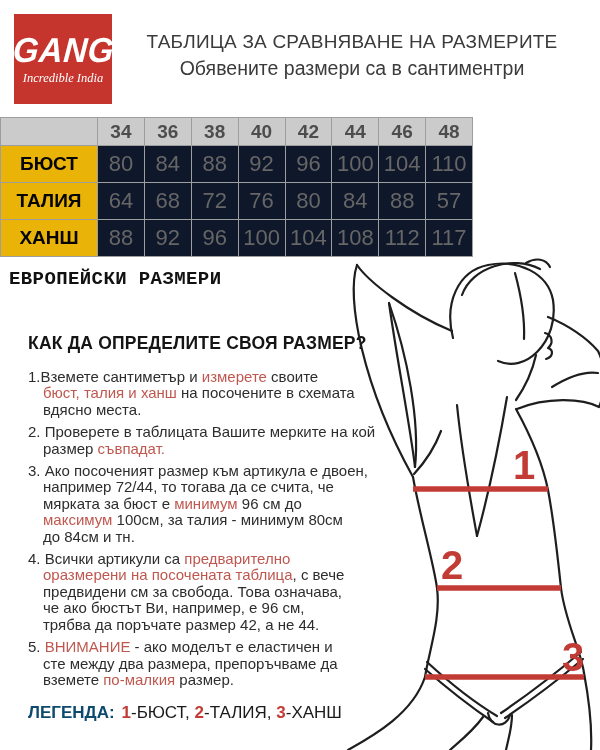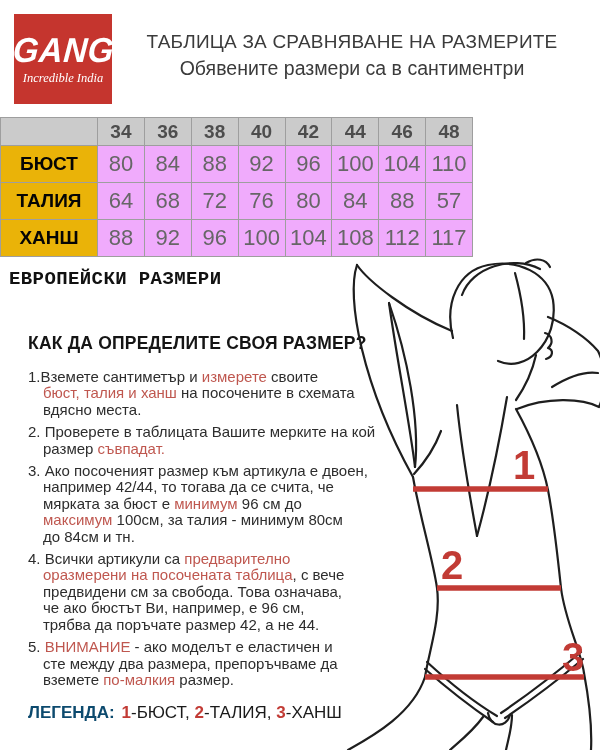--- a/index.html
+++ b/index.html
@@ -22,21 +22,21 @@
   .titles{position:absolute;left:112px;top:31px;width:480px;text-align:center;color:var(--title-gray);}
   .title{font-size:19px;letter-spacing:0.2px;white-space:nowrap;}
   .subtitle{font-size:19.5px;margin-top:4px;white-space:nowrap;}
 
   
   table.sizes{position:absolute;left:0;top:117px;width:473px;border-collapse:collapse;table-layout:fixed;}
   table.sizes col.lbl{width:97px;}
   table.sizes th,table.sizes td{border:1px solid var(--border);text-align:center;padding:0;}
   table.sizes thead th{background:var(--th-bg);color:var(--th-fg);font-size:19px;height:27px;font-weight:bold;text-align:center;}
   table.sizes tbody th{font-size:19px;font-weight:bold;color:#050505;height:36px;background:#eab308;}
-  table.sizes tbody td{font-size:22px;color:var(--val-fg);background:#f0abfc;}
+  table.sizes tbody td{font-size:22px;color:var(--val-fg);background:#0f172a;}
 
   .h-euro{position:absolute;left:9px;top:268px;font-size:19px;font-weight:bold;color:#111;
           letter-spacing:0.4px;white-space:nowrap;font-family:Liberation Mono, monospace;}
   .h-howto{position:absolute;left:28px;top:333px;font-size:17.5px;font-weight:bold;color:#151515;
            letter-spacing:0.2px;white-space:nowrap;}
 
   
   .instructions{position:absolute;left:28px;top:369px;width:400px;font-size:15px;line-height:16.4px;}
   .item{margin-bottom:6px;padding-left:15px;}
   .item .line{white-space:nowrap;}
@@ -132,21 +132,21 @@
         <div class="line first"><span>1.</span><span>Вземете сантиметър и </span><span class="red">измерете</span><span> своите</span></div>
         <div class="line"><span class="red">бюст, талия и ханш</span><span> на посочените в схемата</span></div>
         <div class="line"><span>вдясно места.</span></div>
       </div>
       <div class="item">
         <div class="line first"><span>2.</span><span> Проверете в таблицата Вашите мерките на кой</span></div>
         <div class="line"><span>размер </span><span class="red">съвпадат.</span></div>
       </div>
       <div class="item">
         <div class="line first"><span>3.</span><span> Ако посоченият размер към артикула е двоен,</span></div>
-        <div class="line"><span>например 42/44, то тогава да се счита, че</span></div>
+        <div class="line"><span>например 72/44, то тогава да се счита, че</span></div>
         <div class="line"><span>мярката за бюст е </span><span class="red">минимум</span><span>  96 см до</span></div>
         <div class="line"><span class="red">максимум</span><span> 100см, за талия - минимум 80см</span></div>
         <div class="line"><span>до 84см и тн.</span></div>
       </div>
       <div class="item">
         <div class="line first"><span>4.</span><span> Всички артикули са </span><span class="red">предварително</span></div>
         <div class="line"><span class="red">оразмерени на посочената таблица</span><span>, с вече</span></div>
         <div class="line"><span>предвидени см за свобода. Това означава,</span></div>
         <div class="line"><span>че ако бюстът Ви, например, е 96 см,</span></div>
         <div class="line"><span>трябва да поръчате размер 42, а не 44.</span></div>

